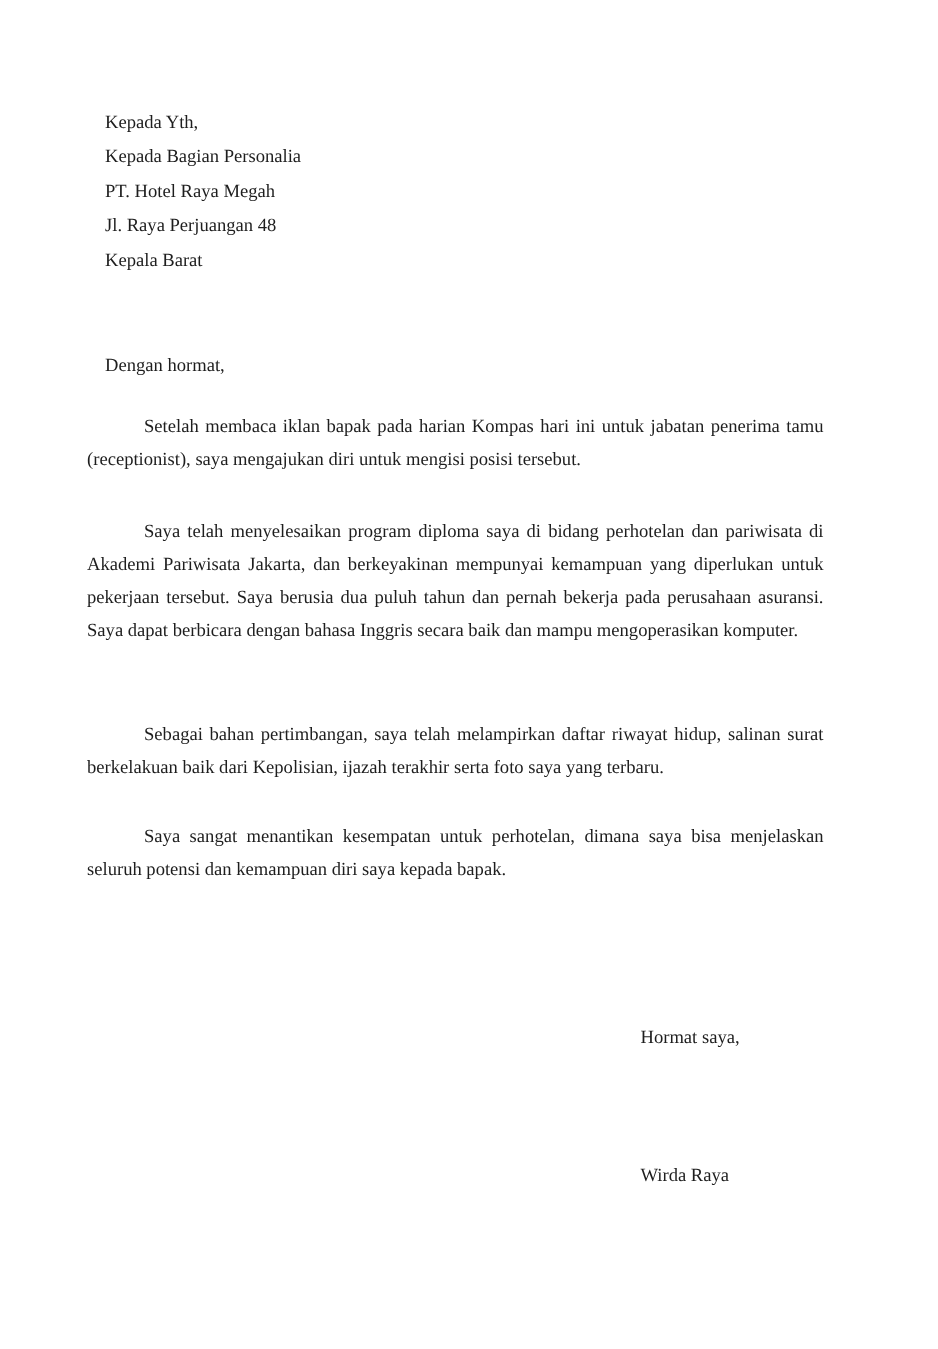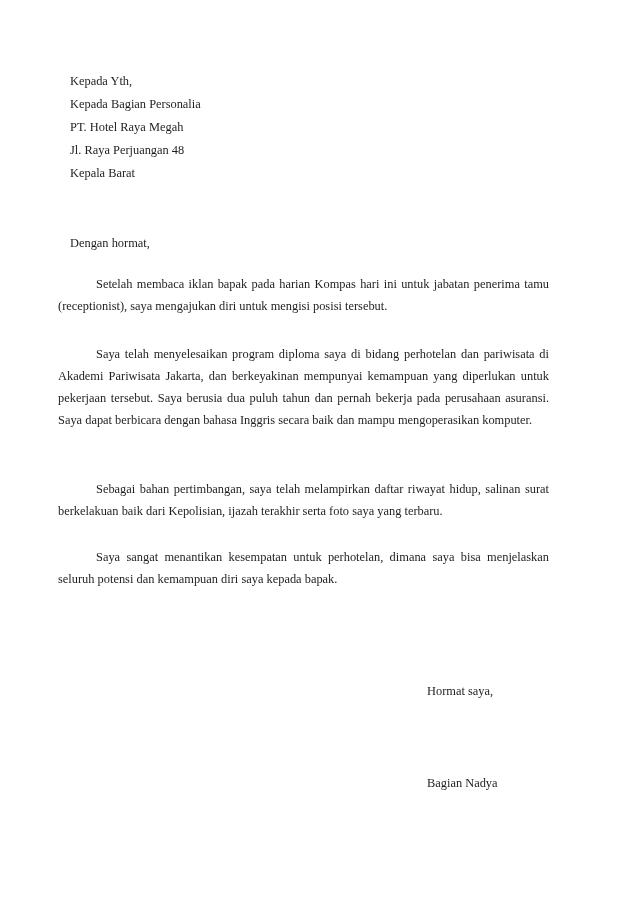--- a/index.html
+++ b/index.html
@@ -32,14 +32,14 @@
 
   <div class="para" style="top:273px"><span class="indent"></span><span>Setelah membaca iklan bapak pada harian Kompas hari ini untuk jabatan penerima tamu (receptionist), saya mengajukan diri untuk mengisi posisi tersebut.</span></div>
 
   <div class="para" style="top:343px"><span class="indent"></span><span>Saya telah menyelesaikan program diploma saya di bidang perhotelan dan pariwisata di Akademi Pariwisata Jakarta, dan berkeyakinan mempunyai kemampuan yang diperlukan untuk pekerjaan tersebut. Saya berusia dua puluh tahun dan pernah bekerja pada perusahaan asuransi. Saya dapat berbicara dengan bahasa Inggris secara baik dan mampu mengoperasikan komputer.</span></div>
 
   <div class="para" style="top:478px"><span class="indent"></span><span>Sebagai bahan pertimbangan, saya telah melampirkan daftar riwayat hidup, salinan surat berkelakuan baik dari Kepolisian, ijazah terakhir serta foto saya yang terbaru.</span></div>
 
   <div class="para" style="top:546px"><span class="indent"></span><span>Saya sangat menantikan kesempatan untuk perhotelan, dimana saya bisa menjelaskan seluruh potensi dan kemampuan diri saya kepada bapak.</span></div>
 
   <div class="sig" style="top:684px">Hormat saya,</div>
-  <div class="sig" style="top:776px">Bagian Nadya</div>
+  <div class="sig" style="top:776px">Wirda Raya</div>
 </div>
 
 </body></html>

